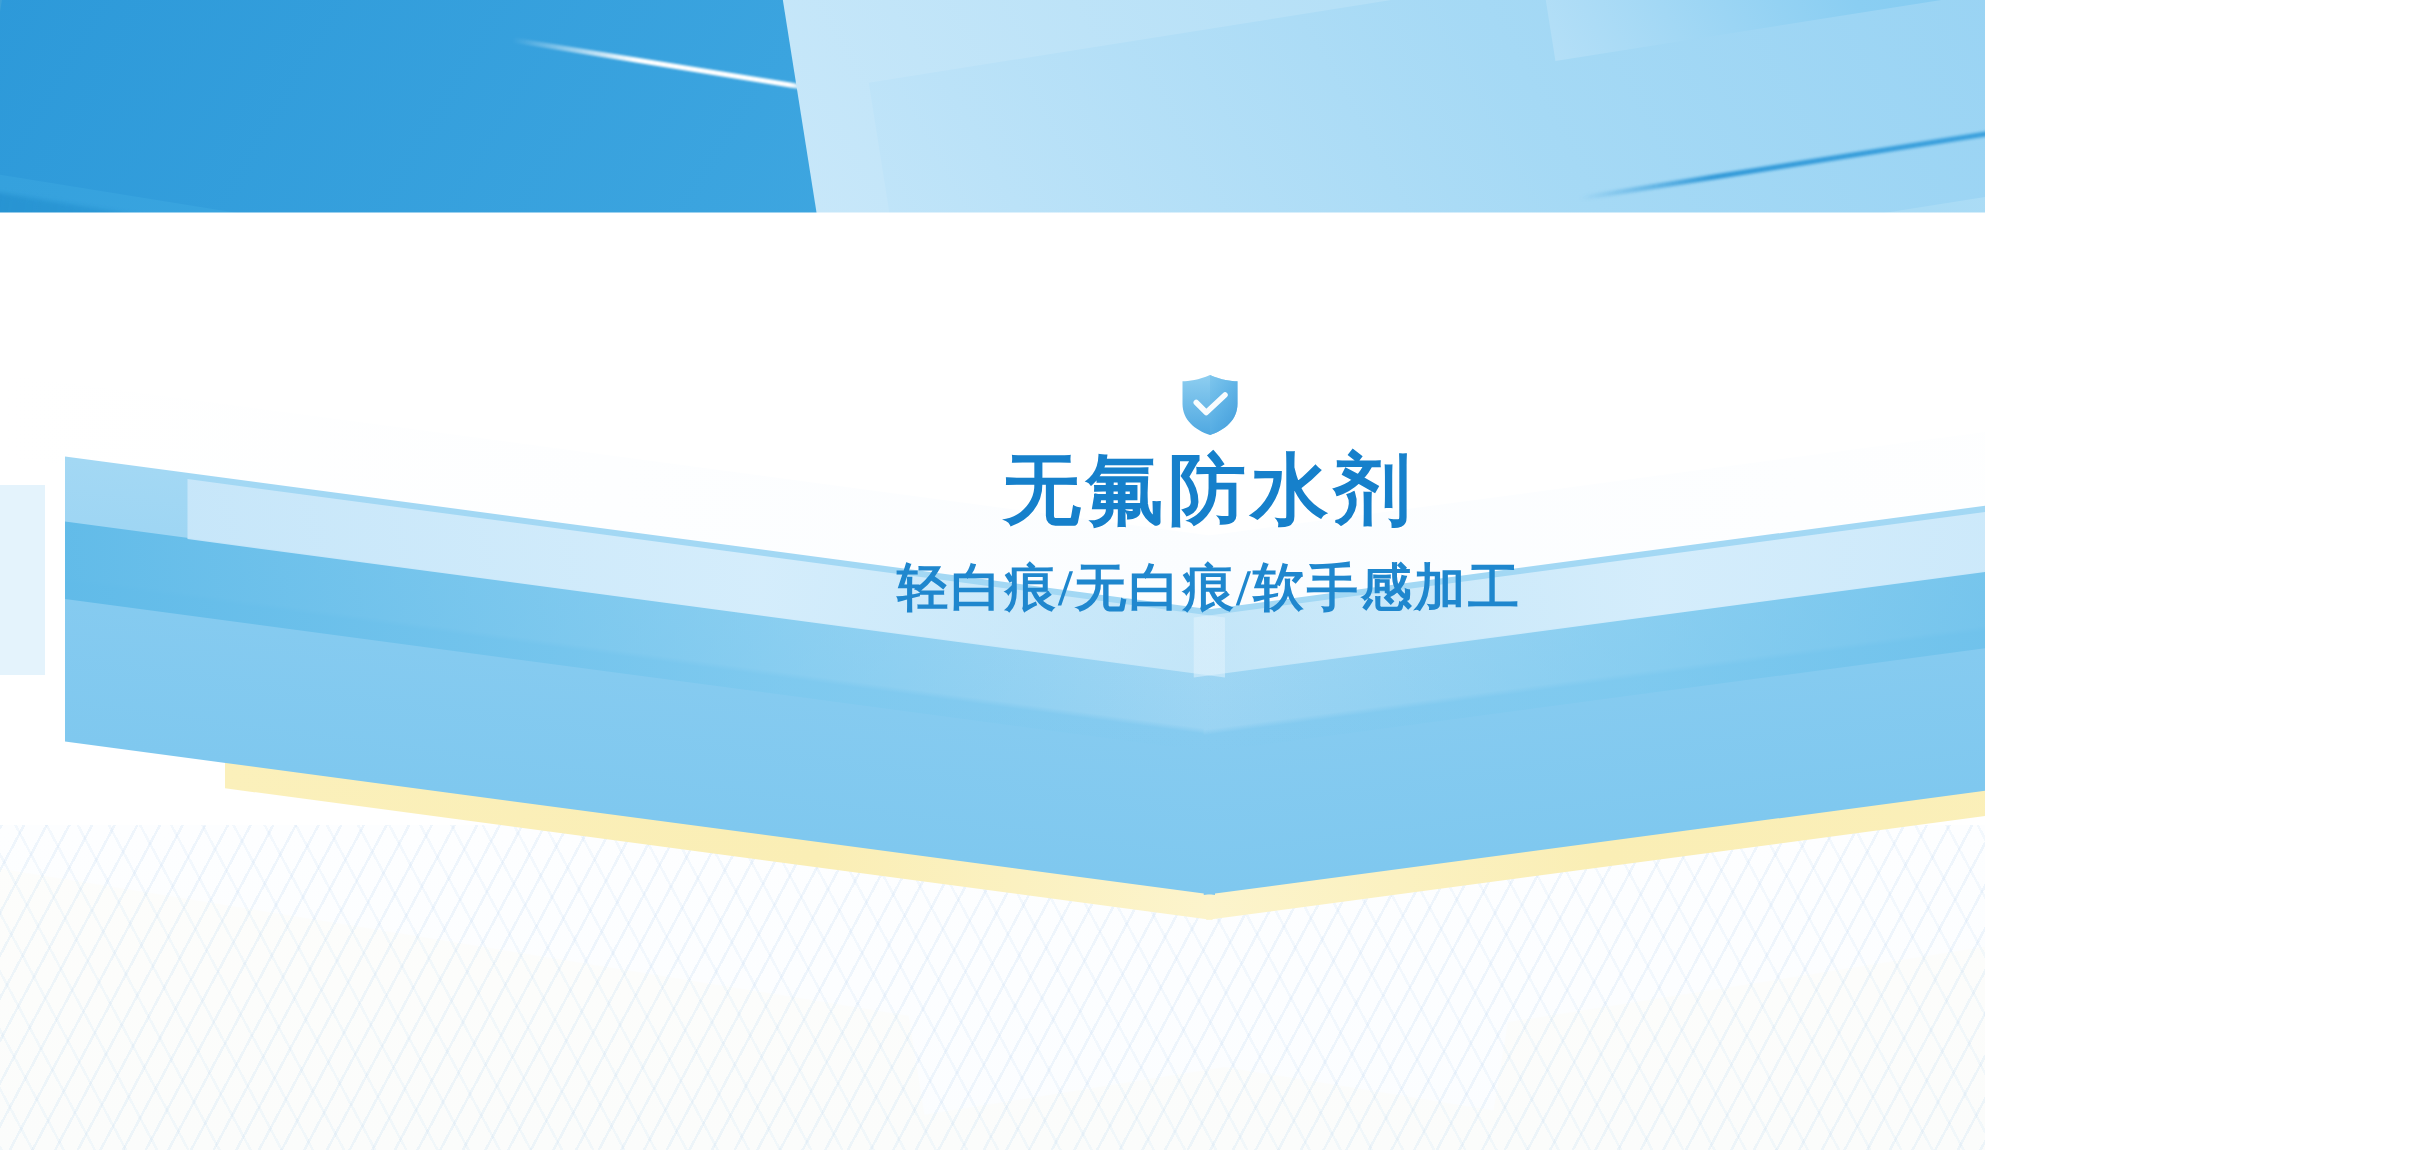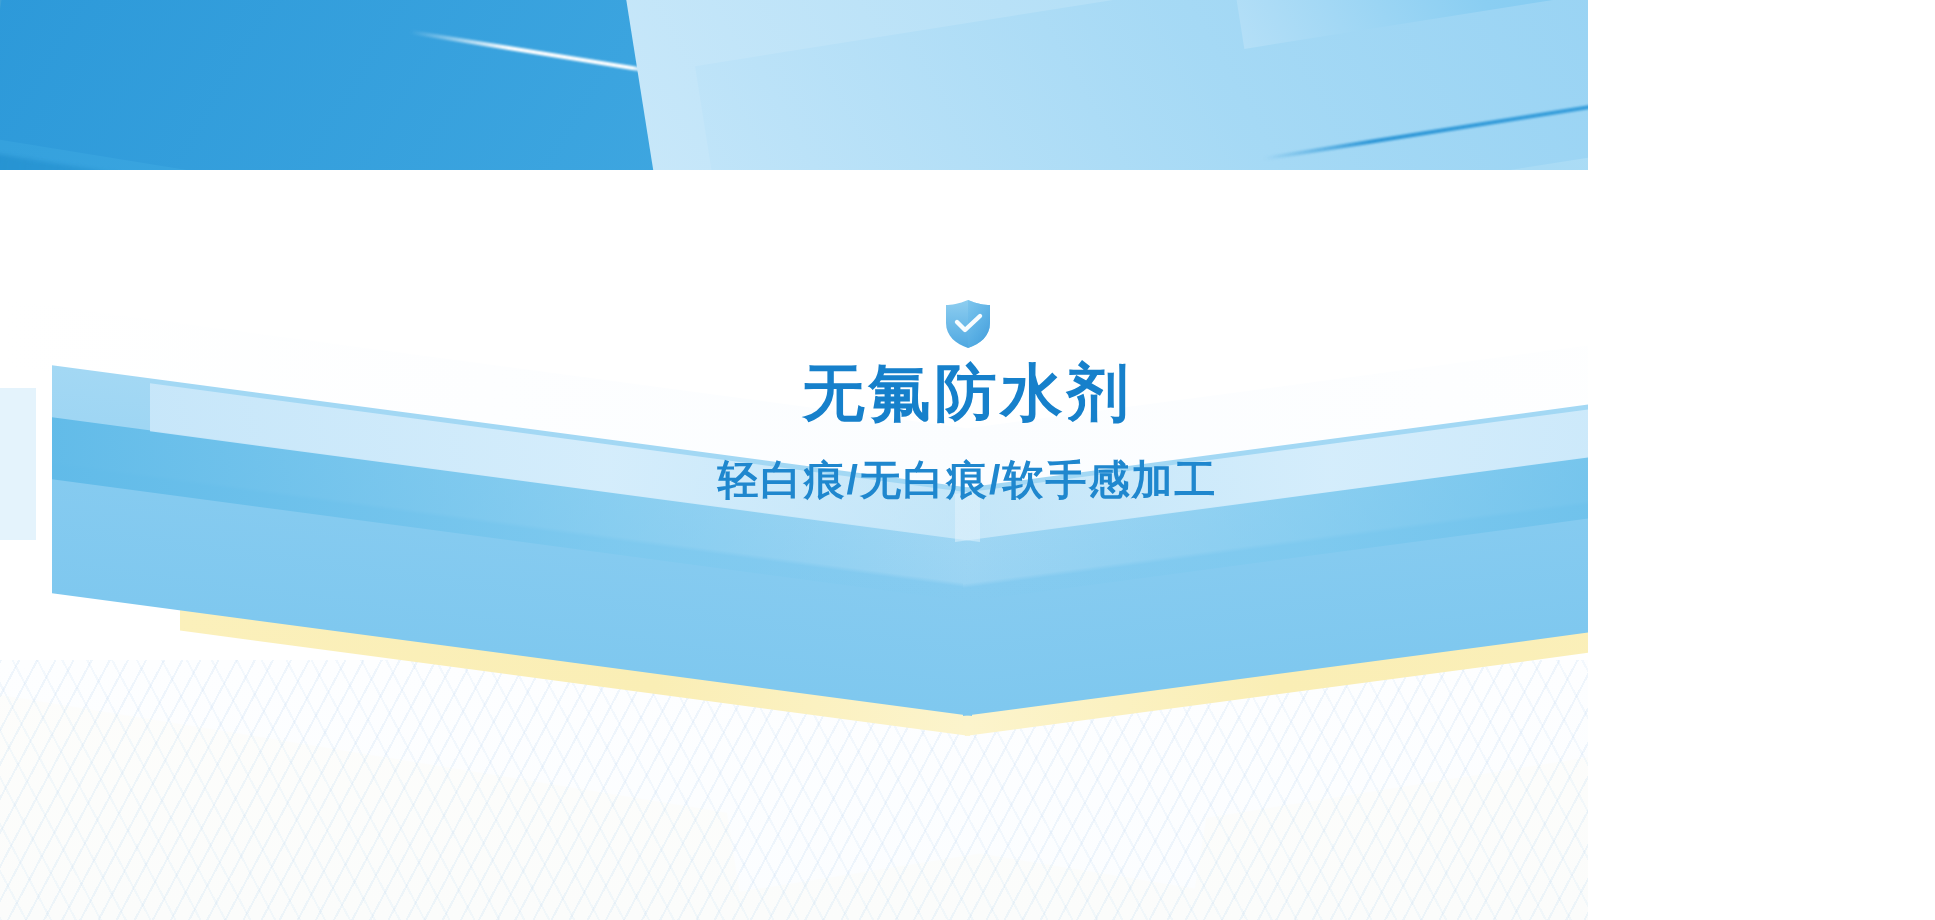--- a/index.html
+++ b/index.html
@@ -248,27 +248,28 @@
     margin-top:8px;
     font-size:62px;
     font-weight:bold;
     letter-spacing:4px;
     color:#1680CB;
     line-height:1.1;
     white-space:nowrap;
     text-shadow:0 1px 0 rgba(255,255,255,.55);
   }
   .subtitle{
-    margin-top:30px;
+    margin-top:20px;
     font-size:41px;
     font-weight:bold;
     letter-spacing:2px;
     color:#1F87CE;
     line-height:1.15;
     white-space:nowrap;
+    font-family:Liberation Serif, serif;
   }
 </style>
 </head>
 <body>
 
 <div id="banner">
 
   <div class="layer">
 
     <div class="tl-blue"></div>

